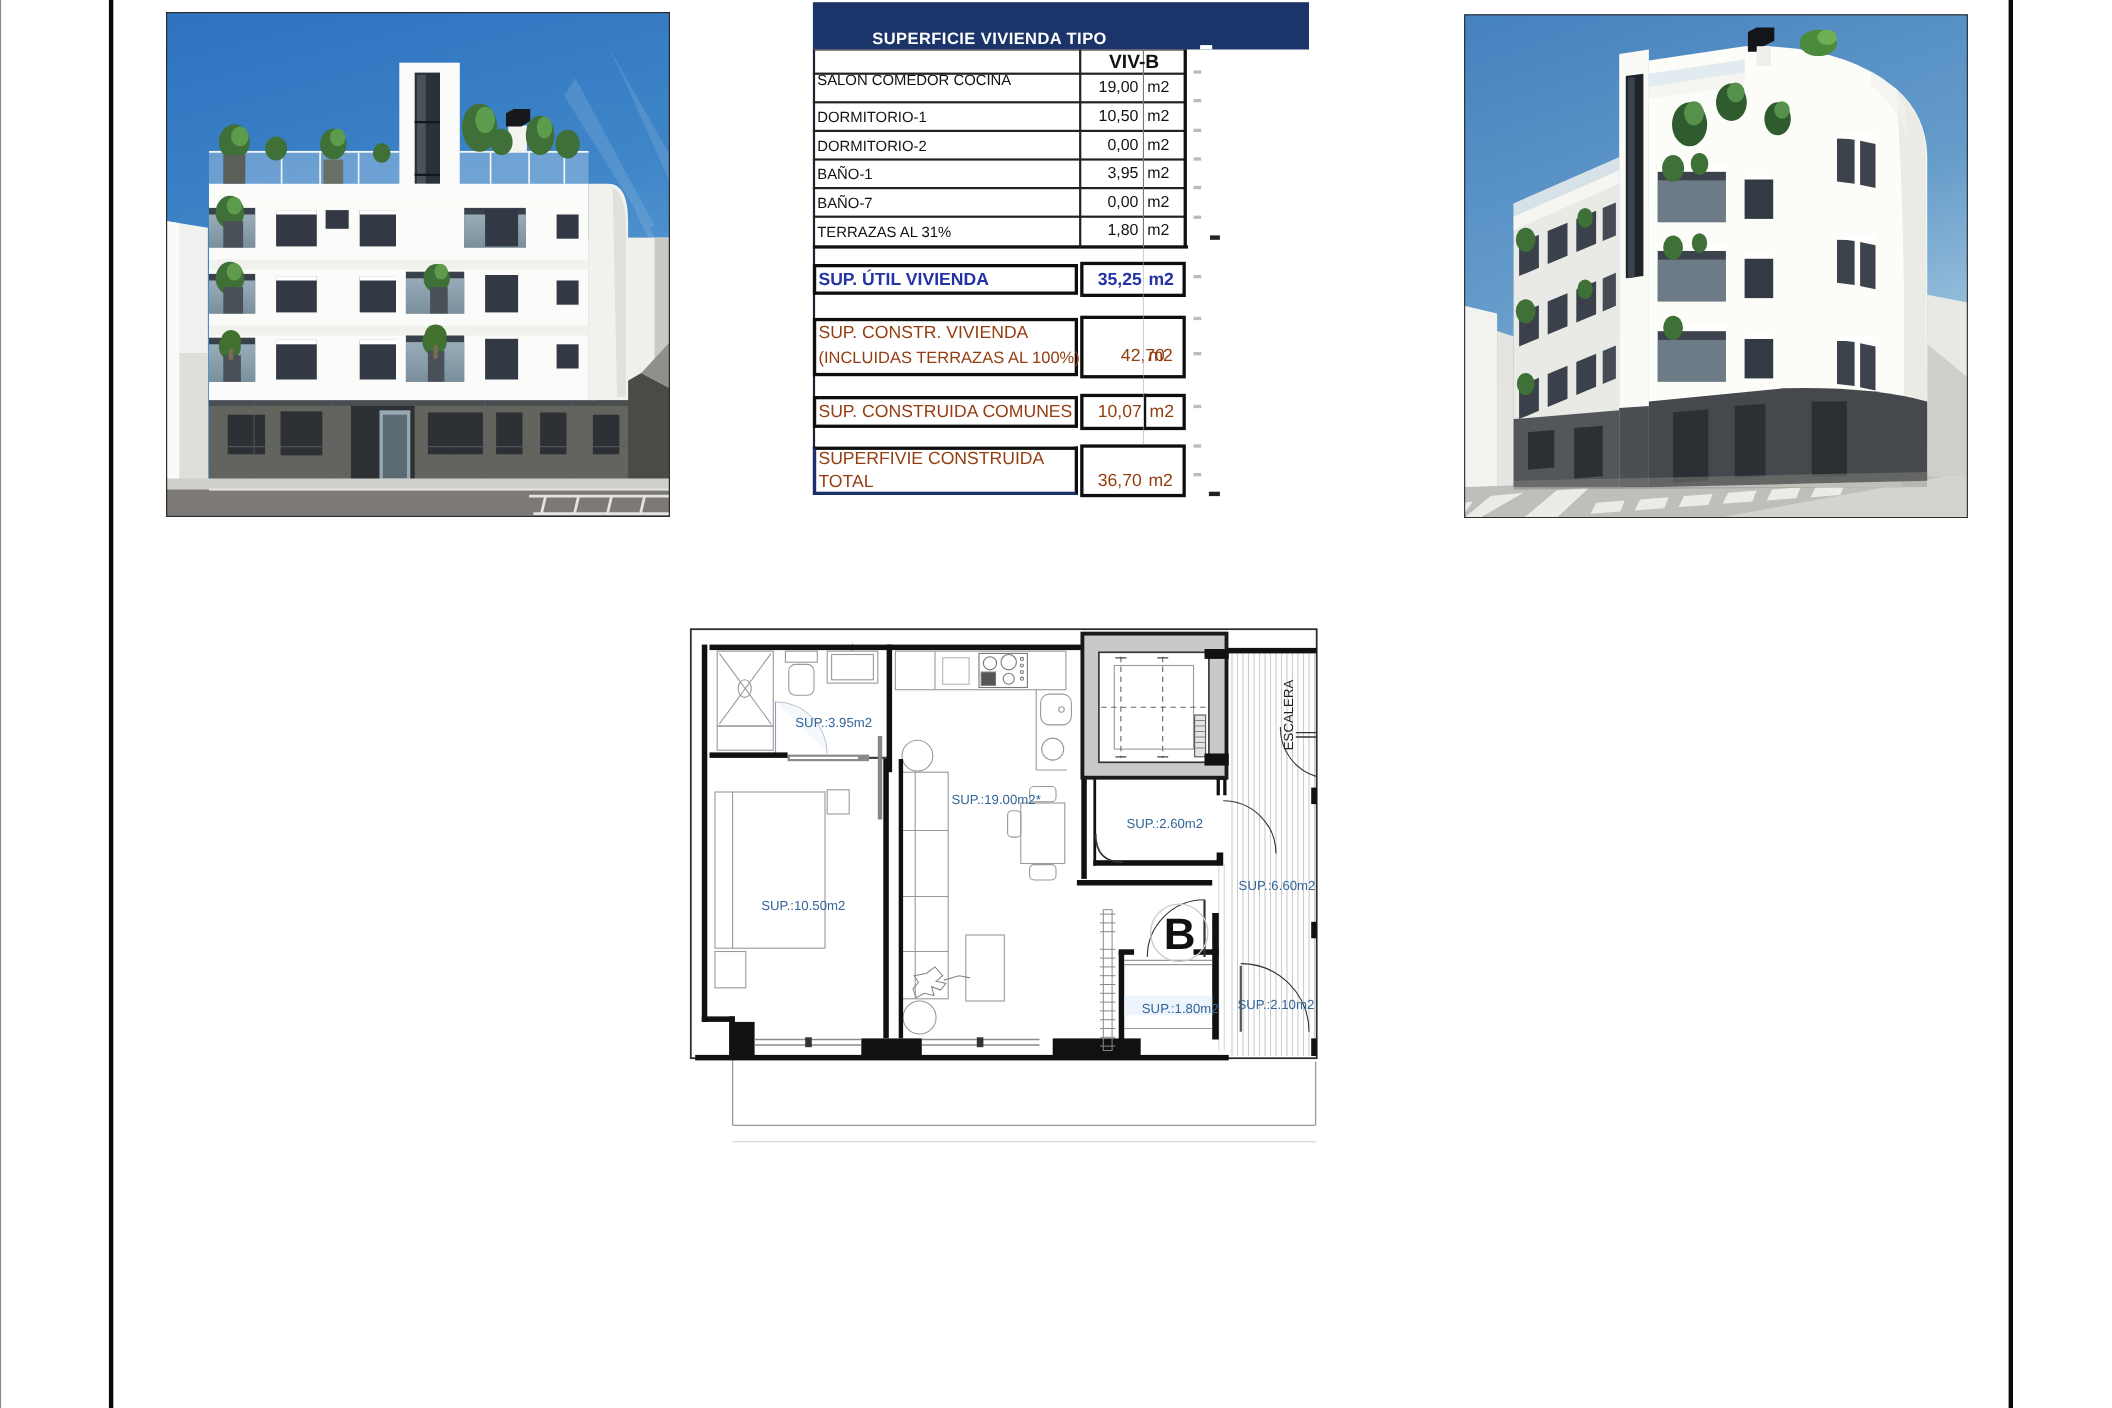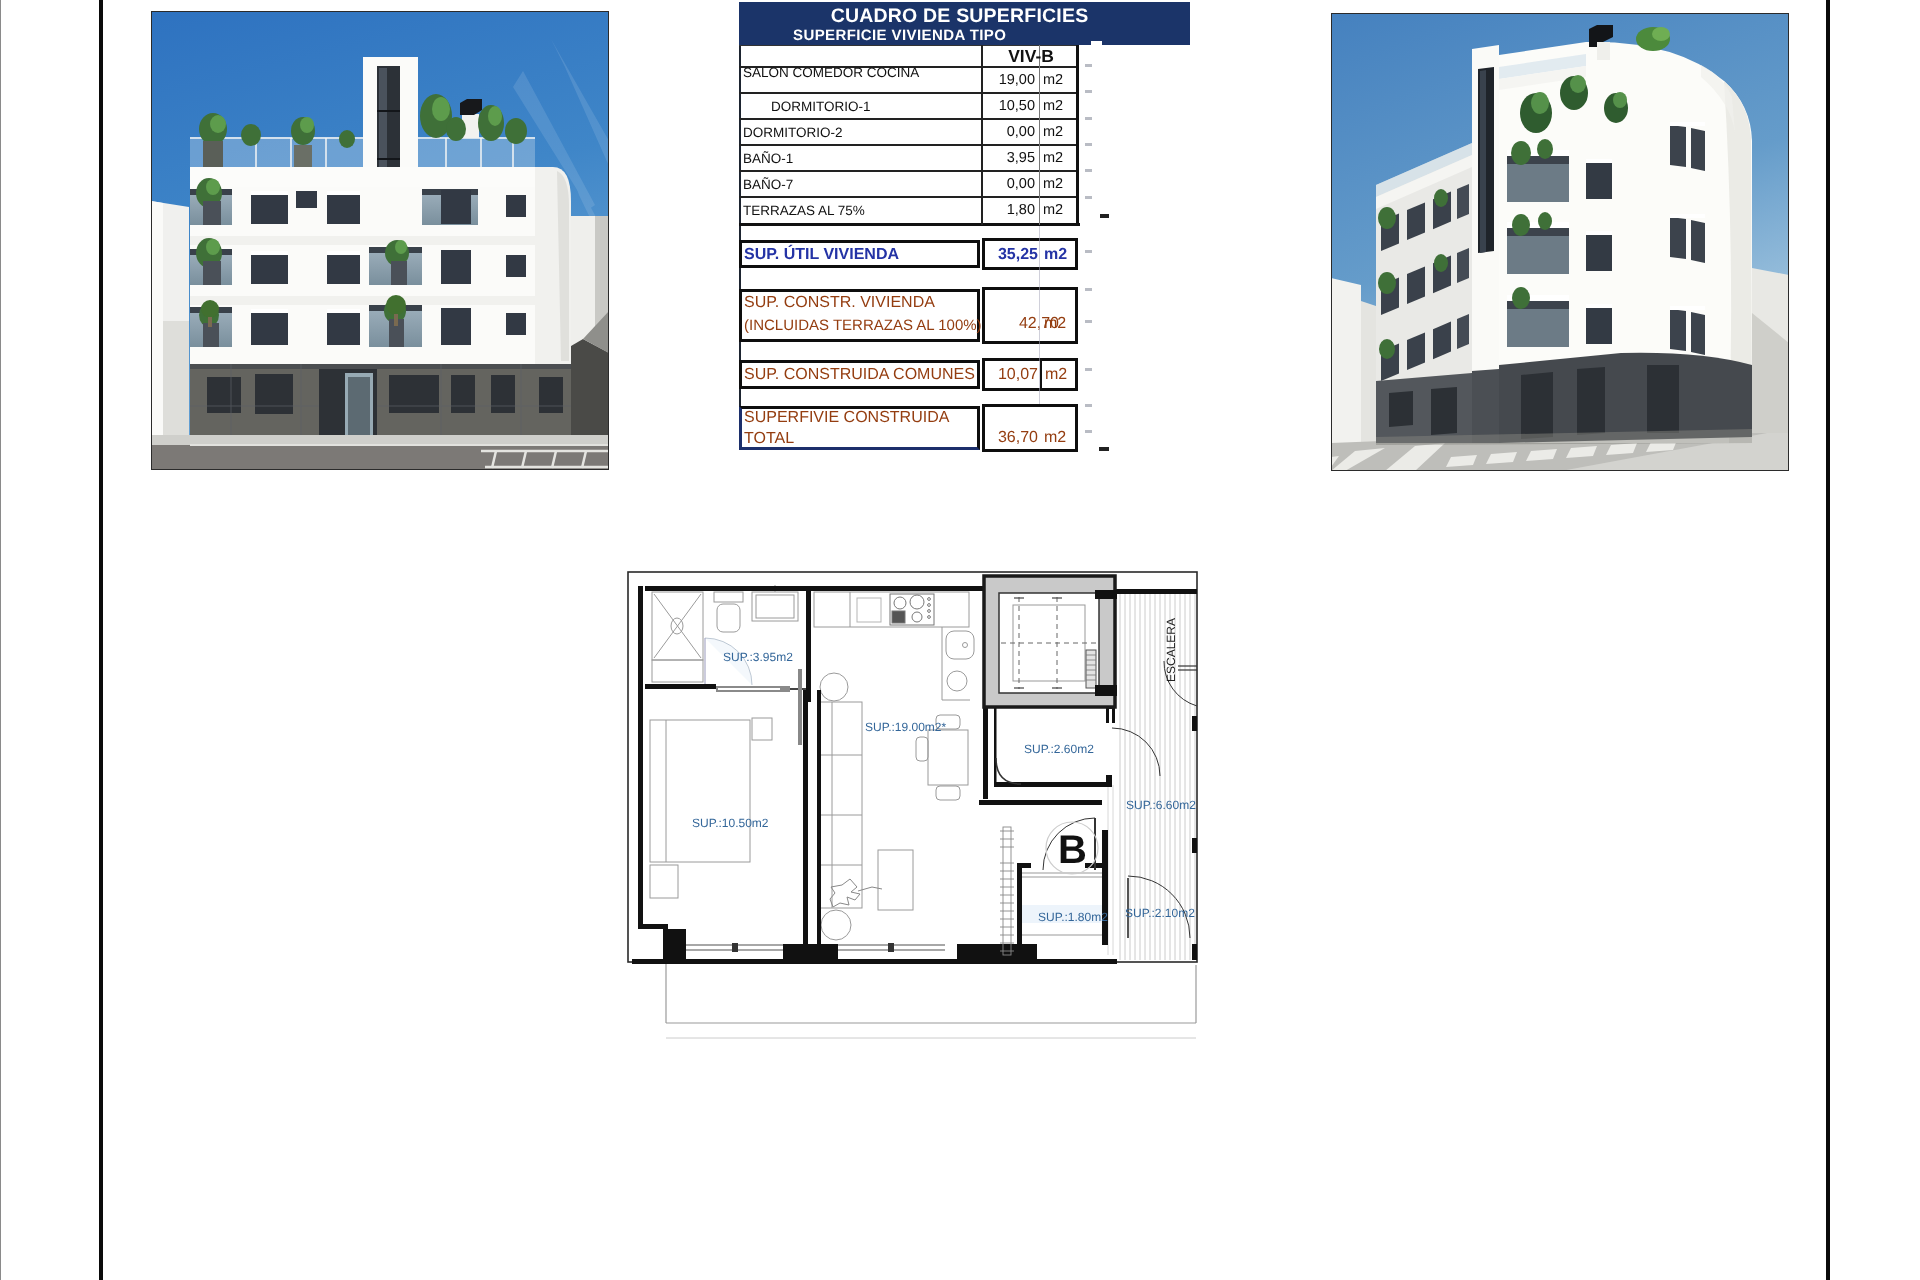--- a/index.html
+++ b/index.html
@@ -22,21 +22,20 @@
   .bblue{color:#2433a5;font-weight:bold;font-size:16px;}
 </style>
 </head>
 <body>
 <div class="abs" id="pageL"></div>
 <div class="abs" id="lineL"></div>
 <div class="abs" id="lineR"></div>
 
 <div class="abs" id="navy">
     <div style="position:absolute;left:352px;top:39px;width:11px;height:4px;background:#fff;"></div>
-    <div class="t1">CUADRO DE SUPERFICIES</div>
     <div class="t2">SUPERFICIE VIVIENDA TIPO</div>
   </div>
 <div class="abs" id="tablewrap" style="left:0;top:0;width:1920px;height:1280px;">
 
   <div class="abs" style="left:739px;top:45px;width:2px;height:404px;background:#1d2430;"></div>
 
   <div class="abs" style="left:739px;top:45px;width:339px;height:1px;background:#333;"></div>
 
   <div class="abs" style="left:739px;top:66px;width:339px;height:2px;background:#222;"></div>
   <div class="abs" style="left:739px;top:92px;width:339px;height:2px;background:#222;"></div>
@@ -48,33 +47,33 @@
 
   <div class="abs" style="left:981px;top:45px;width:2px;height:180px;background:#222;"></div>
   <div class="abs" style="left:1039px;top:45px;width:1px;height:180px;background:#777;"></div>
   <div class="abs" style="left:1076px;top:45px;width:3px;height:180px;background:#111;"></div>
 
   <div class="cell" style="left:982px;top:46px;width:98px;text-align:center;font-size:17.5px;font-weight:bold;">VIV-B</div>
 
   <div class="cell lab" style="left:743px;top:65px;">SALON COMEDOR COCINA</div>
   <div class="cell num" style="left:982px;top:72px;width:53px;">19,00</div>
   <div class="cell num" style="left:1043px;top:72px;">m2</div>
-  <div class="cell lab" style="left:743px;top:99px;margin-left:28px;">DORMITORIO-1</div>
+  <div class="cell lab" style="left:743px;top:99px;">DORMITORIO-1</div>
   <div class="cell num" style="left:982px;top:98px;width:53px;">10,50</div>
   <div class="cell num" style="left:1043px;top:98px;">m2</div>
   <div class="cell lab" style="left:743px;top:125px;">DORMITORIO-2</div>
   <div class="cell num" style="left:982px;top:124px;width:53px;">0,00</div>
   <div class="cell num" style="left:1043px;top:124px;">m2</div>
   <div class="cell lab" style="left:743px;top:151px;">BAÑO-1</div>
   <div class="cell num" style="left:982px;top:150px;width:53px;">3,95</div>
   <div class="cell num" style="left:1043px;top:150px;">m2</div>
   <div class="cell lab" style="left:743px;top:177px;">BAÑO-7</div>
   <div class="cell num" style="left:982px;top:176px;width:53px;">0,00</div>
   <div class="cell num" style="left:1043px;top:176px;">m2</div>
-  <div class="cell lab" style="left:743px;top:203px;">TERRAZAS AL 75%</div>
+  <div class="cell lab" style="left:743px;top:203px;">TERRAZAS AL 31%</div>
   <div class="cell num" style="left:982px;top:202px;width:53px;">1,80</div>
   <div class="cell num" style="left:1043px;top:202px;">m2</div>
 
 <div class="abs" style="left:1085px;top:64px;width:7px;height:3px;background:#b9bcc4;"></div>
 <div class="abs" style="left:1085px;top:90px;width:7px;height:3px;background:#b9bcc4;"></div>
 <div class="abs" style="left:1085px;top:117px;width:7px;height:3px;background:#b9bcc4;"></div>
 <div class="abs" style="left:1085px;top:143px;width:7px;height:3px;background:#b9bcc4;"></div>
 <div class="abs" style="left:1085px;top:169px;width:7px;height:3px;background:#b9bcc4;"></div>
 <div class="abs" style="left:1085px;top:196px;width:7px;height:3px;background:#b9bcc4;"></div>
 <div class="abs" style="left:1085px;top:250px;width:7px;height:3px;background:#b9bcc4;"></div>

